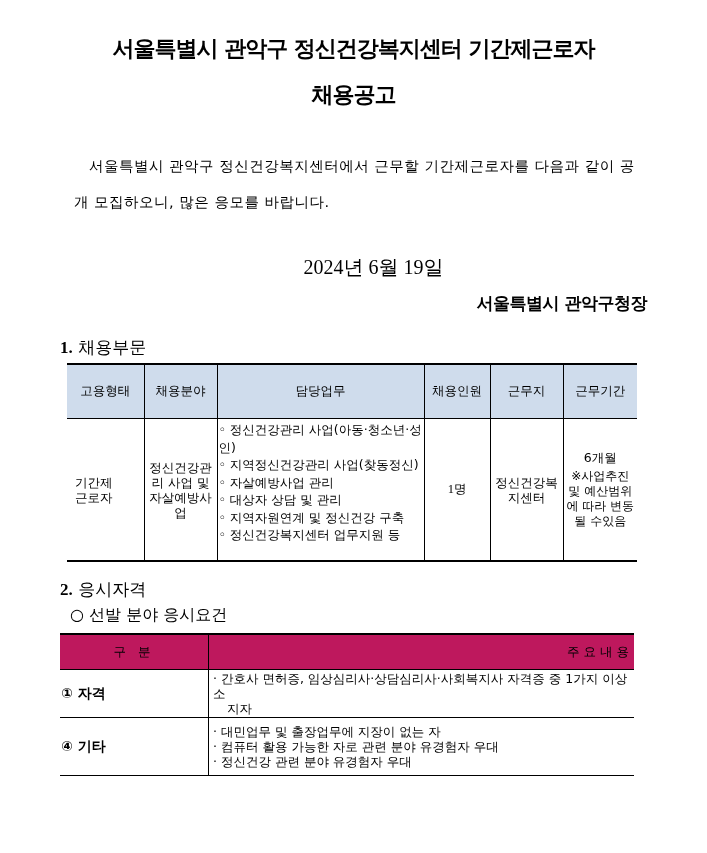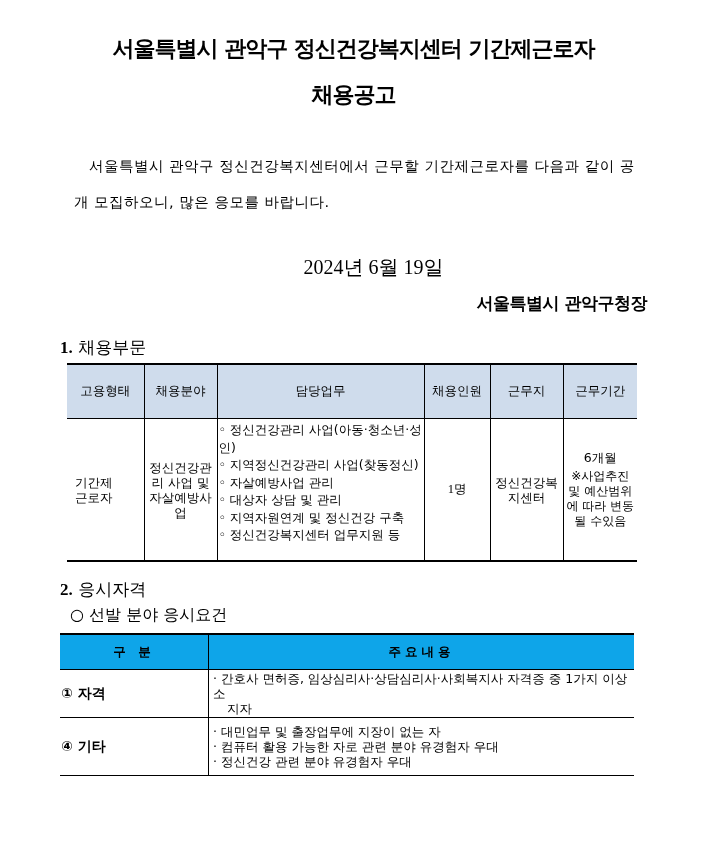--- a/index.html
+++ b/index.html
@@ -51,25 +51,25 @@
     border-bottom: 2px solid #000; text-align: center; vertical-align: middle;
     height: 137px; padding: 0 2px; line-height: 15px;
   }
   .tbl1 td.duties { text-align: left; vertical-align: top; padding: 2px 1px; line-height: 17.5px; }
   .duty-line { white-space: nowrap; }
   .serifnum { font-family: "Liberation Serif", serif; }
 
   
   .tbl2 { left: 60px; top: 633px; width: 574px; font-size: 12.5px; }
   .tbl2 th {
-    background: #0ea5e9; font-weight: bold; height: 32px;
+    background: #be185d; font-weight: normal; height: 32px;
     border-top: 2px solid #000; border-bottom: 1px solid #000;
     letter-spacing: 4px;
   }
-  .tbl2 th + th { border-left: 1px solid #000; }
+  .tbl2 th + th { border-left: 1px solid #000; text-align: right; }
   .tbl2 td { border-bottom: 1px solid #000; height: 41px; vertical-align: middle; }
   .tbl2 td.label { width: 142px; font-weight: bold; font-size: 14px; padding-left: 1px; }
   .tbl2 td.content { border-left: 1px solid #000; padding-left: 4px; line-height: 15px; }
   .tbl2 tr.last td { height: 55px; }
   .indent { padding-left: 14px; display: inline-block; }
 </style>
 </head>
 <body>
 
 <div class="title t1">서울특별시 관악구  정신건강복지센터 기간제근로자</div>

